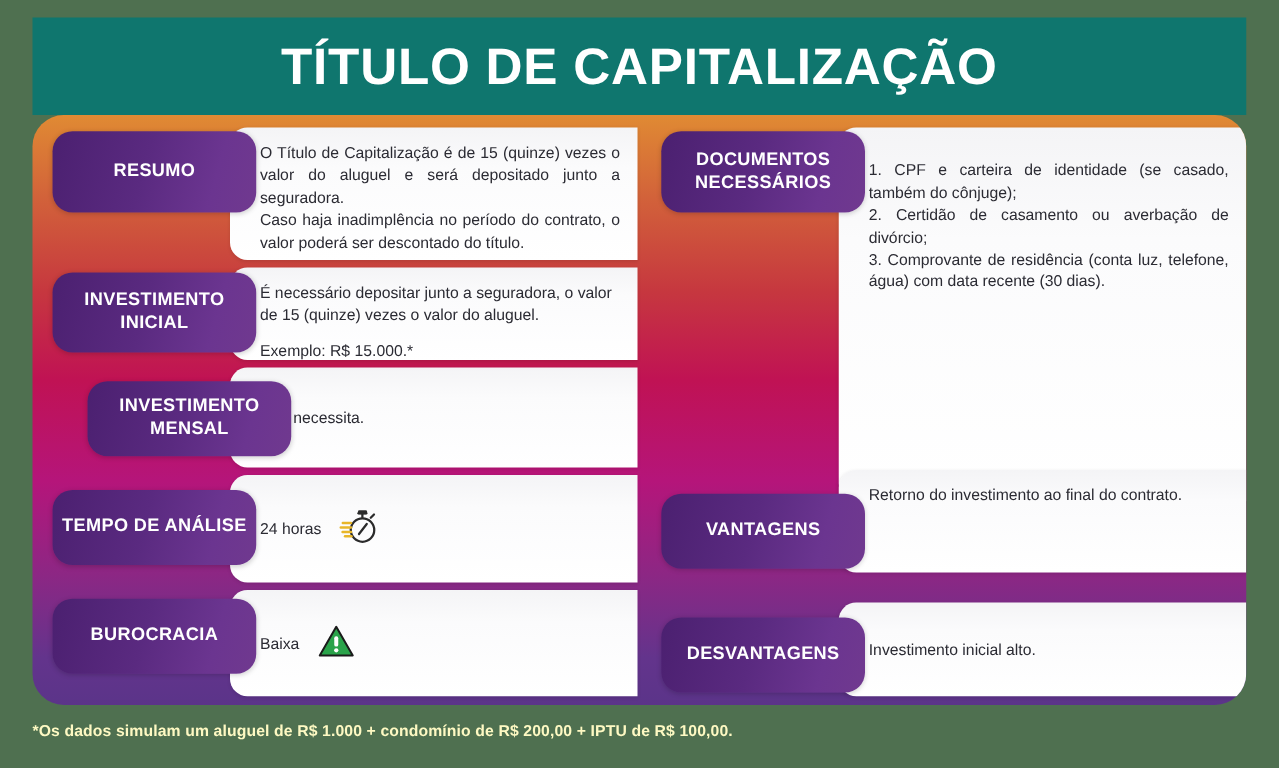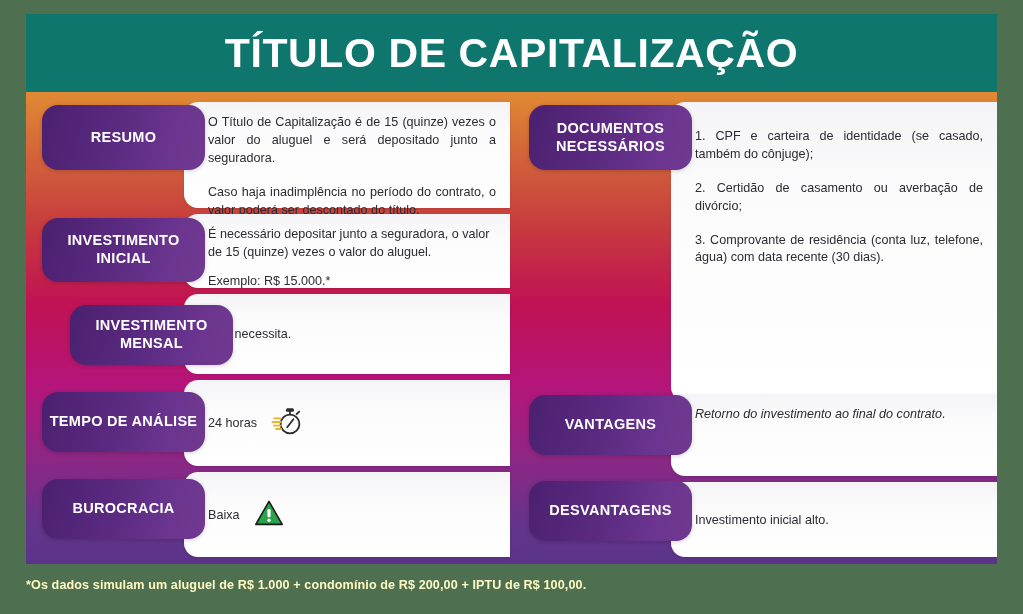--- a/index.html
+++ b/index.html
@@ -52,20 +52,21 @@
     background: linear-gradient(to bottom,
         #e08a33 0%,
         #d2623a 14%,
         #c6373f 30%,
         #c01254 45%,
         #b5157a 62%,
         #8c2784 78%,
         #63348c 92%,
         #5b3489 100%);
     overflow: hidden;
+    border-radius: 25px;
   }
 
   
   .col {
     position: absolute;
     top: 0;
     height: 472px;
   }
   .col-left  { left: 0px;   width: 484px; }
   .col-right { left: 487px; width: 484px; }
@@ -90,21 +91,21 @@
   .center {
     text-align: center;
     display: flex;
     align-items: center;
     justify-content: flex-start;
     gap: 14px;
     height: 100%;
     box-sizing: border-box;
   }
   .card-body p { margin: 0; }
-  .card-body p + p { margin-top: 16px; }
+  .card-body p + p { margin-top: 0px; }
   .spacer { height: 11px; }
 
   
   .pill {
     position: absolute;
     left: 16px;
     width: 163px;
     border-radius: 16px;
     background: linear-gradient(105deg, #4b2070 0%, #5a2a80 45%, #6b3590 78%, #70398f 100%);
     display: flex;
@@ -234,35 +235,35 @@
         <div class="card-body just" style="padding-top:26px;">
           <p>1. CPF e carteira de identidade (se casado, também do cônjuge);</p>
           <p>2. Certidão de casamento ou averbação de divórcio;</p>
           <p>3. Comprovante de residência (conta luz, telefone, água) com data recente (30 dias).</p>
         </div>
       </div>
       <div class="pill" style="top:13px; height:65px;">
         <span class="pill-label">DOCUMENTOS NECESSÁRIOS</span>
       </div>
 
-      <div class="card card-right" style="top:302px; height:82px;font-style:italic;">
+      <div class="card card-right" style="top:284px; height:82px;">
         <div class="card-body just">
           <p>Retorno do investimento ao final do contrato.</p>
         </div>
       </div>
       <div class="pill" style="top:303px; height:60px;">
         <span class="pill-label">VANTAGENS</span>
       </div>
 
       <div class="card card-right" style="top:390px; height:75px;">
         <div class="card-body center">
           <p>Investimento inicial alto.</p>
         </div>
       </div>
-      <div class="pill" style="top:389px; height:60px;">
+      <div class="pill" style="top:402px; height:60px;">
         <span class="pill-label">DESVANTAGENS</span>
       </div>
 
     </div>
 
   </div>
 
   <div class="footer-note">*Os dados simulam um aluguel de R$ 1.000 + condomínio de R$ 200,00 + IPTU de R$ 100,00.</div>
 
 </div>

